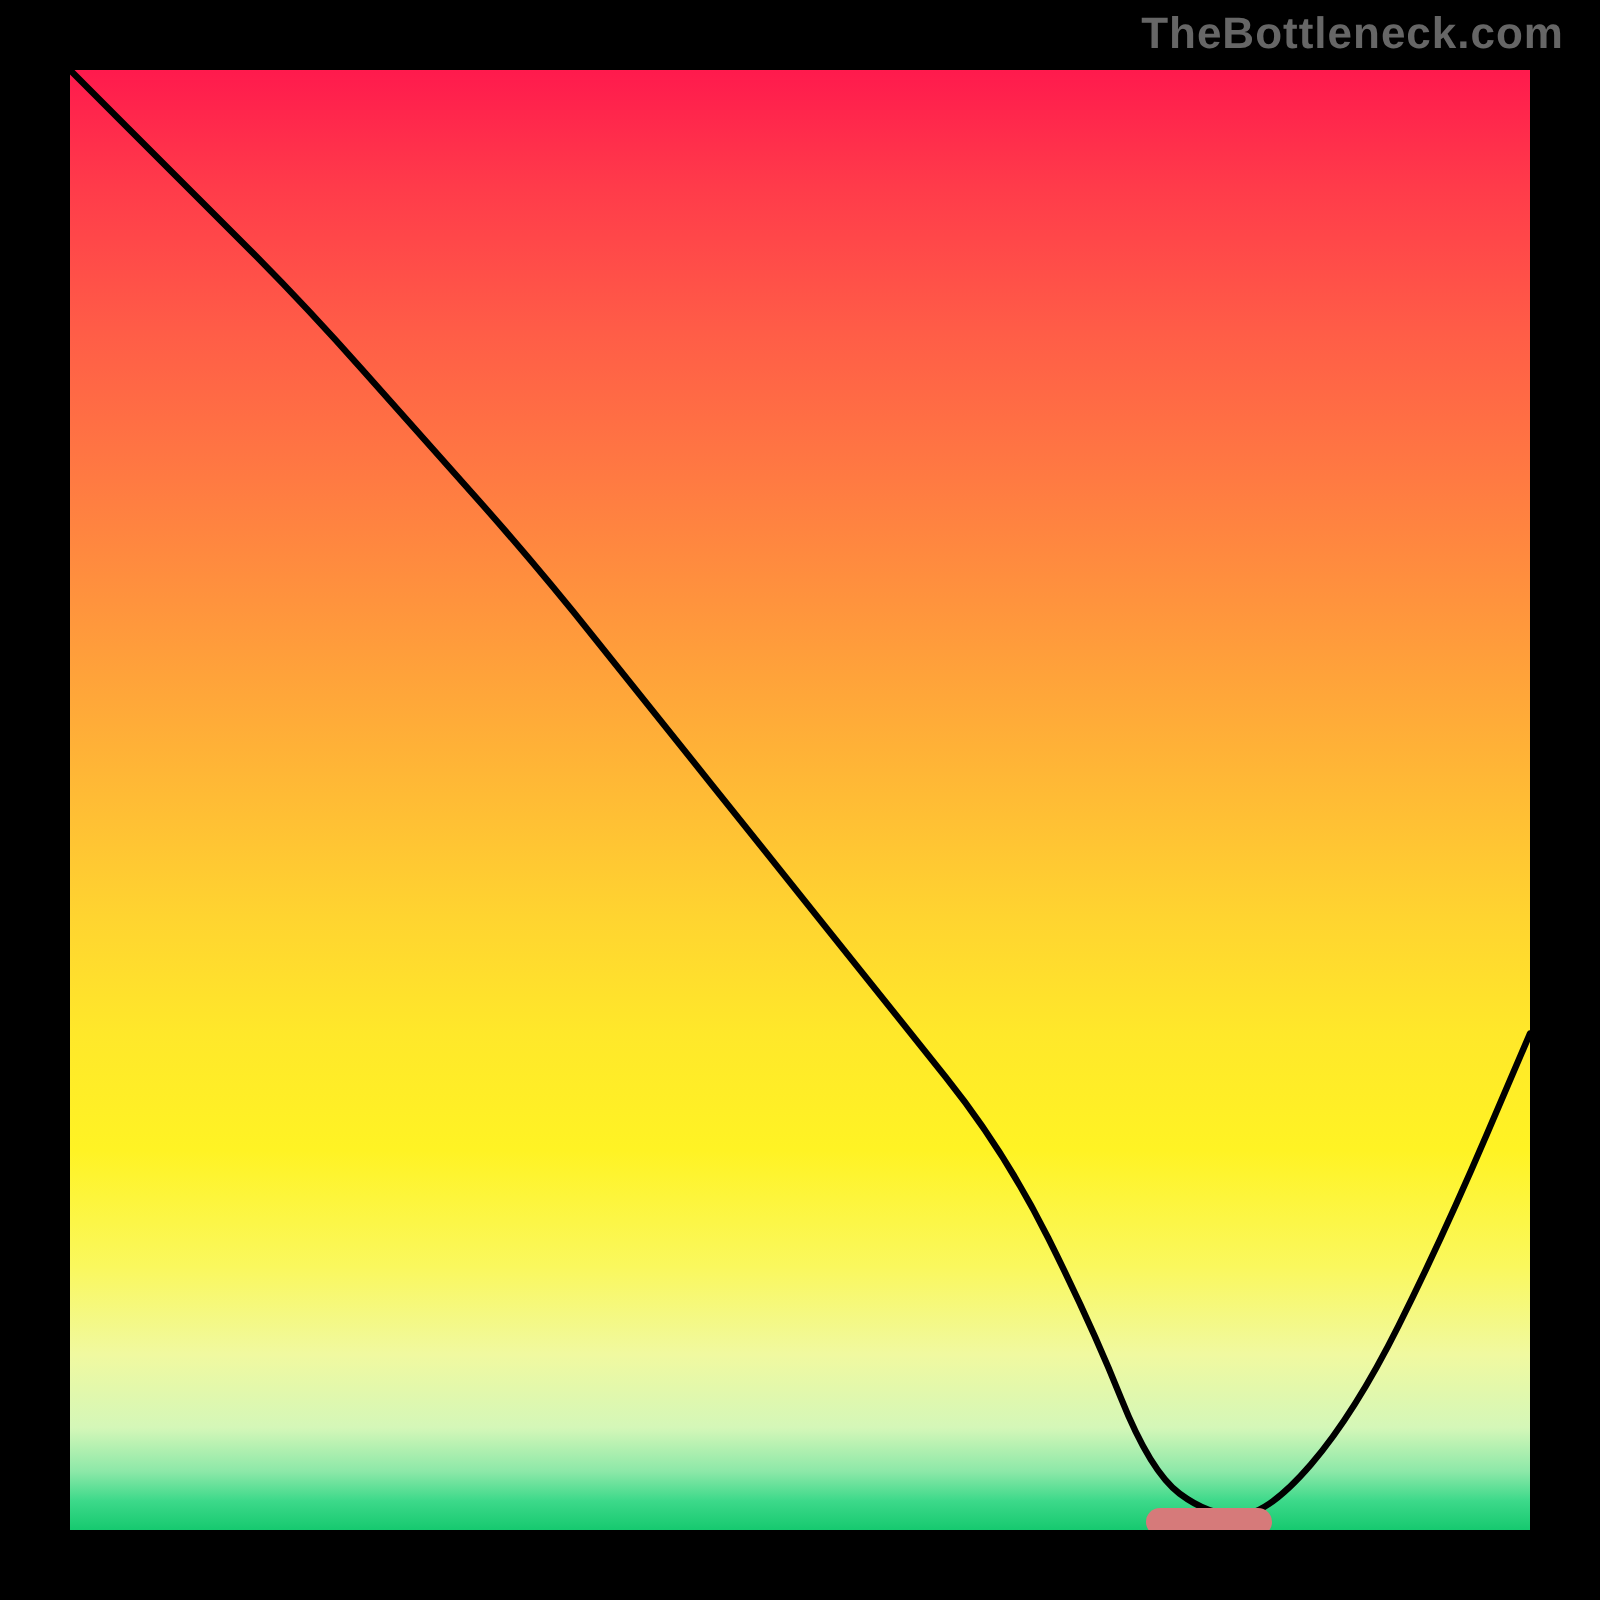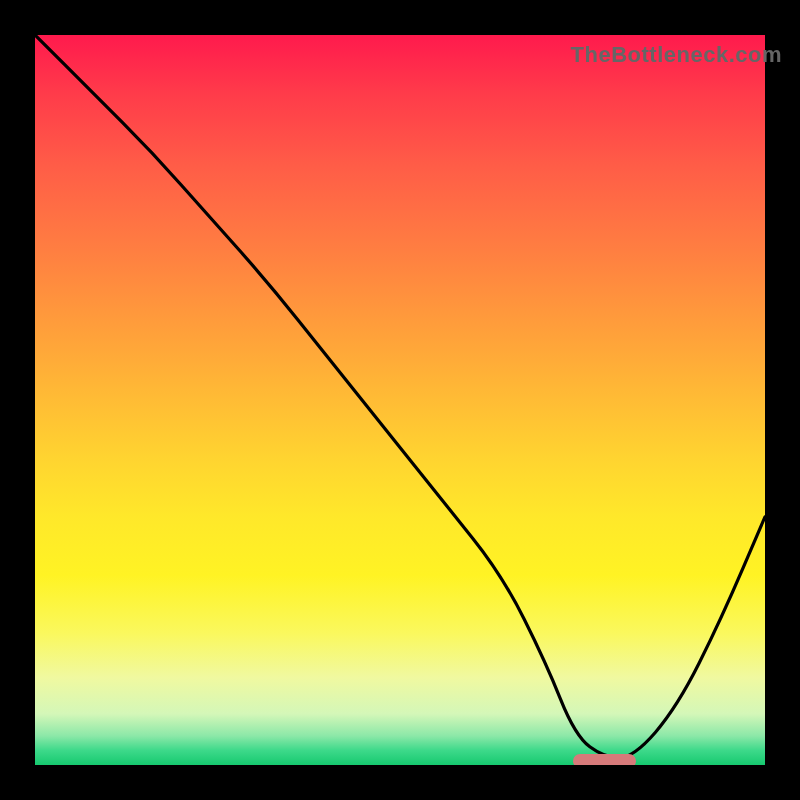--- a/index.html
+++ b/index.html
@@ -14,21 +14,20 @@
   .watermark {
     position: absolute;
     top: 4px;
     right: 18px;
     font-family: Arial, Helvetica, sans-serif;
     font-size: 22px;
     font-weight: bold;
     color: #666;
     z-index: 3;
     letter-spacing: 0.5px;
-    margin-top: 38px;
   }
   .plot-area {
     position: absolute;
     left: 35px;
     top: 35px;
     width: 730px;
     height: 730px;
     overflow: hidden;
   }
   .gradient {

